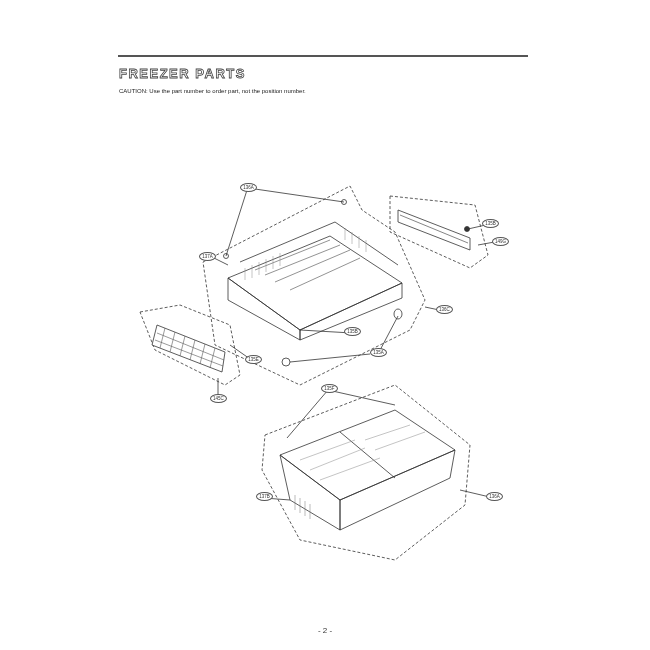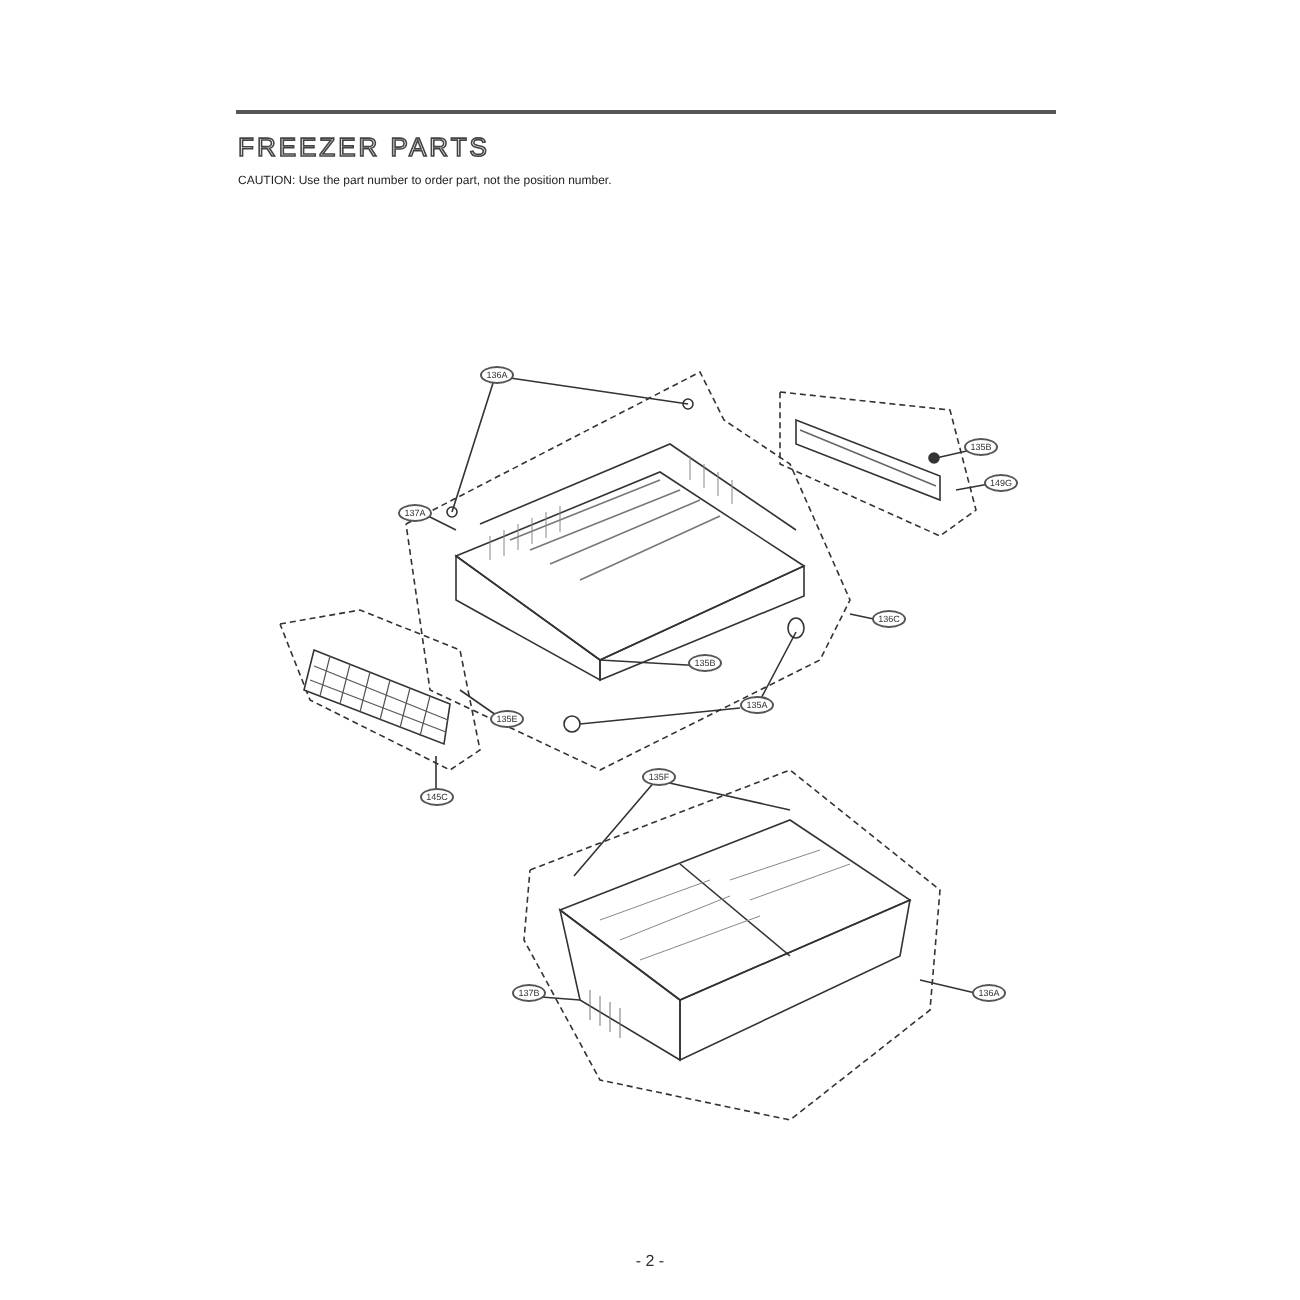--- a/index.html
+++ b/index.html
@@ -1,19 +1,19 @@
 <!DOCTYPE html>
 <html><head>
 <meta charset="utf-8">
 <style>
   html,body{margin:0;padding:0;background:#fff;}
   body{width:650px;height:650px;position:relative;overflow:hidden;font-family:"Liberation Sans",sans-serif;color:#222;}
   .rule{position:absolute;left:118px;top:55px;width:410px;height:0;border-top:2px solid #555;}
   .title{position:absolute;left:119px;top:66px;font-size:13px;letter-spacing:1.5px;color:#fff;
-    -webkit-text-stroke:0.8px #444;font-weight:normal;}
+    -webkit-text-stroke:0.8px #444;font-weight:bold;}
   .caution{position:absolute;left:119px;top:88px;font-size:6px;color:#222;}
   .pagenum{position:absolute;left:300px;top:626px;width:50px;text-align:center;font-size:8px;color:#333;}
   svg.diagram{position:absolute;left:0;top:0;}
   .lbl{position:absolute;font-size:4.5px;color:#333;border:0.7px solid #555;border-radius:50%;
     width:15px;height:7px;line-height:7px;text-align:center;background:#fff;}
 </style>
 </head>
 <body>
 
 <div class="rule"></div>

